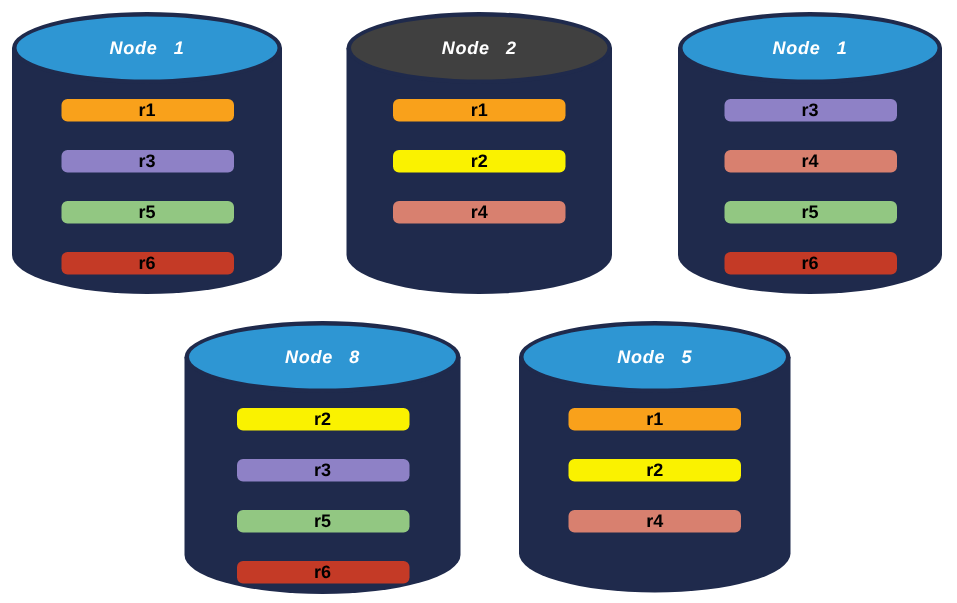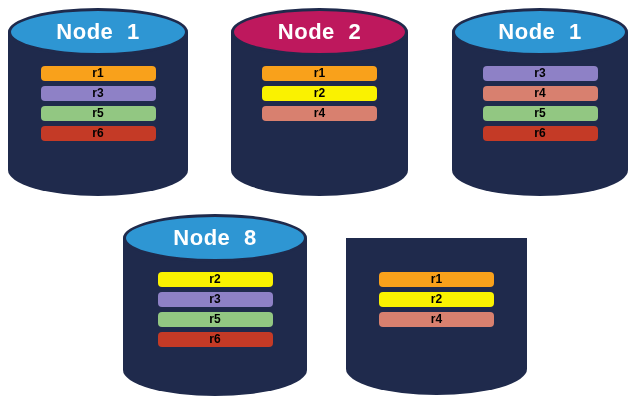--- a/index.html
+++ b/index.html
@@ -35,34 +35,35 @@
     box-sizing: border-box;
     border-style: solid;
     border-width: 3px;
     border-radius: 50%;
     display: flex;
     align-items: center;
     justify-content: center;
   }
   .cyl-title {
     font-weight: bold;
-    font-size: 22px;
+    font-size: 12px;
     letter-spacing: 0.5px;
     word-spacing: 7px;
     white-space: nowrap;
+    font-style: italic;
   }
   .bars {
     position: absolute;
     left: 0;
     right: 0;
     top: 58px;
     display: flex;
     flex-direction: column;
     align-items: center;
-    gap: 5px;
+    gap: 19px;
   }
   .bar {
     width: 115px;
     height: 15px;
     border-radius: 4px;
     display: flex;
     align-items: center;
     justify-content: center;
     font-size: 12px;
     font-weight: bold;
@@ -81,21 +82,21 @@
       </div>
       <div class="bars">
         <div class="bar" style="background: rgb(249, 161, 27); color: rgb(0, 0, 0);">r1</div>
         <div class="bar" style="background: rgb(142, 129, 198); color: rgb(0, 0, 0);">r3</div>
         <div class="bar" style="background: rgb(146, 199, 130); color: rgb(0, 0, 0);">r5</div>
         <div class="bar" style="background: rgb(196, 58, 38); color: rgb(0, 0, 0);">r6</div>
       </div>
     </div>
     <div class="cylinder" style="left: 231px; top: 8px; width: 177px; height: 188px;">
       <div class="cyl-body" style="background: rgb(31, 42, 76);"></div>
-      <div class="cyl-top" style="background: #be185d; border-color: rgb(31, 42, 76);">
+      <div class="cyl-top" style="background: #404040; border-color: rgb(31, 42, 76);">
         <span class="cyl-title" style="color: rgb(255, 255, 255);">Node 2</span>
       </div>
       <div class="bars">
         <div class="bar" style="background: rgb(249, 161, 27); color: rgb(0, 0, 0);">r1</div>
         <div class="bar" style="background: rgb(250, 242, 0); color: rgb(0, 0, 0);">r2</div>
         <div class="bar" style="background: rgb(216, 128, 111); color: rgb(0, 0, 0);">r4</div>
       </div>
     </div>
     <div class="cylinder" style="left: 452px; top: 8px; width: 176px; height: 188px;">
       <div class="cyl-body" style="background: rgb(31, 42, 76);"></div>
@@ -116,19 +117,22 @@
       </div>
       <div class="bars">
         <div class="bar" style="background: rgb(250, 242, 0); color: rgb(0, 0, 0);">r2</div>
         <div class="bar" style="background: rgb(142, 129, 198); color: rgb(0, 0, 0);">r3</div>
         <div class="bar" style="background: rgb(146, 199, 130); color: rgb(0, 0, 0);">r5</div>
         <div class="bar" style="background: rgb(196, 58, 38); color: rgb(0, 0, 0);">r6</div>
       </div>
     </div>
     <div class="cylinder" style="left: 346px; top: 214px; width: 181px; height: 181px;">
       <div class="cyl-body" style="background: rgb(31, 42, 76);"></div>
+      <div class="cyl-top" style="background: rgb(46, 150, 211); border-color: rgb(31, 42, 76);">
+        <span class="cyl-title" style="color: rgb(255, 255, 255);">Node 5</span>
+      </div>
       <div class="bars">
         <div class="bar" style="background: rgb(249, 161, 27); color: rgb(0, 0, 0);">r1</div>
         <div class="bar" style="background: rgb(250, 242, 0); color: rgb(0, 0, 0);">r2</div>
         <div class="bar" style="background: rgb(216, 128, 111); color: rgb(0, 0, 0);">r4</div>
       </div>
     </div>
   </div>
 
 </body></html>

